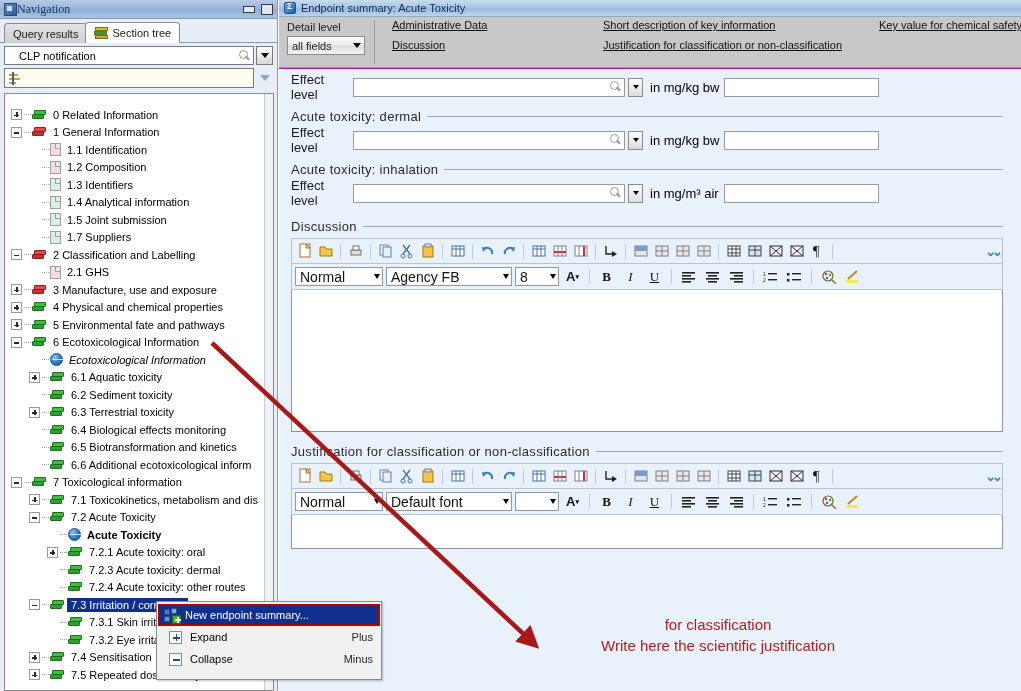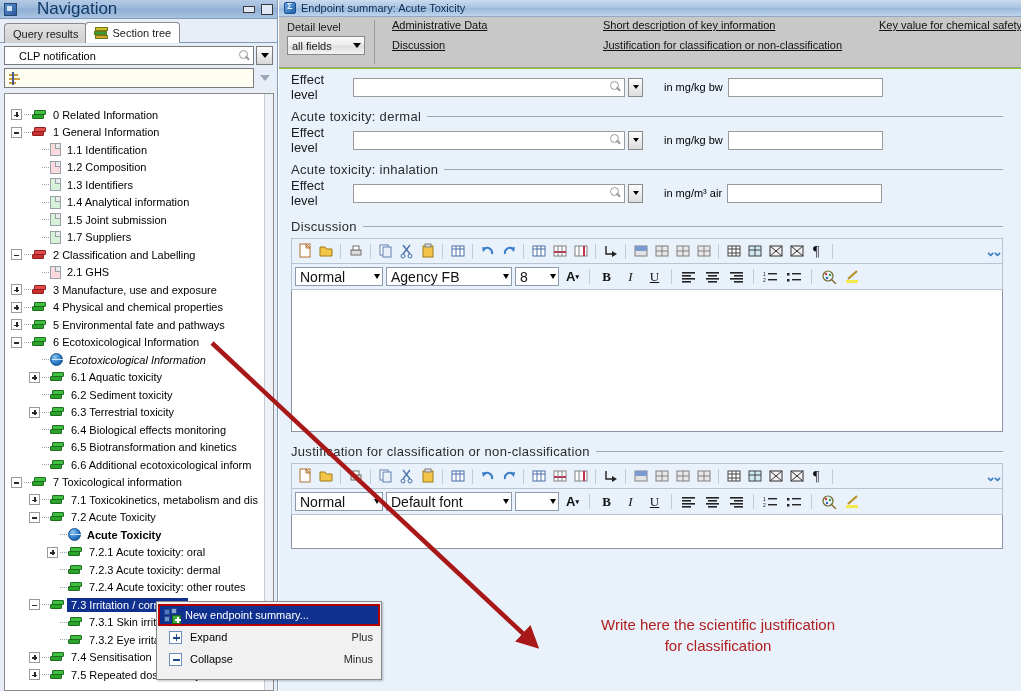--- a/index.html
+++ b/index.html
@@ -23,22 +23,23 @@
   }
   #nav-titlebar {
     position: relative;
     height: 19px;
     background: linear-gradient(to bottom, #b5cbe7 0%, #9cb8da 45%, #8fafd4 50%, #aac4e2 100%);
     border-bottom: 1px solid #7f9db9;
     display: flex; align-items: center;
     padding-left: 4px;
   }
   #nav-titlebar .nav-title {
-    font-size: 17px; color: #103a68; font-weight: normal;
-    margin-left: 20px;
+    font-size: 12px; color: #103a68; font-weight: normal;
+    margin-left: 0;
+    font-family: Liberation Serif, serif;
   }
   .titlebar-icon {
     width: 13px; height: 13px;
     background: linear-gradient(135deg,#5b8fd0,#2a5a9c);
     border: 1px solid #24496f;
     display: inline-block;
     position: relative;
   }
   .titlebar-icon::after {
     content: ""; position: absolute; left: 2px; top: 2px;
@@ -262,21 +263,21 @@
     position: relative; flex: 0 0 13px; margin-right: 8px; margin-left: 8px;
   }
   .cm-box::before{content:"";position:absolute;left:2.5px;top:5.5px;width:7px;height:1.6px;background:#1a4a8f;}
   .cm-box.plus::after{content:"";position:absolute;left:5.5px;top:2.5px;width:1.6px;height:7px;background:#1a4a8f;}
   .cm-accel { position: absolute; right: 8px; font-size: 11px; color: #2a2a2a; }
 
   
   #main-panel {
     position: absolute; left: 279px; top: 0;
     width: 742px; height: 691px;
-    background: #84cc16;
+    background: #a21caf;
   }
   #main-titlebar {
     height: 17px;
     background: linear-gradient(to bottom, #c9dbef 0%, #a9c4e2 48%, #9ab9dc 52%, #bdd4ec 100%);
     display: flex; align-items: center; padding-left: 5px;
     border-bottom: 1px solid #8fa9c6;
   }
   #main-titlebar .mt-icon {
     width: 12px; height: 12px; margin-right: 5px;
     background: linear-gradient(135deg,#6aa4e0,#1f5fa8);
@@ -337,21 +338,21 @@
     display: flex; align-items: center; padding: 0 2px 0 3px;
   }
   .input-with-mag .txt { flex: 1; }
   .small-drop {
     width: 15px; height: 19px; margin-left: 3px;
     border: 1px solid #8a8a8a;
     background: linear-gradient(to bottom,#fdfdfd,#dcdcdc);
     display: flex; align-items: center; justify-content: center;
   }
   .small-drop .caret-down { border-left-width: 3.5px; border-right-width: 3.5px; border-top-width: 4.5px;}
-  .unit-label { font-size: 11px; margin: 0 5px 0 21px; white-space: nowrap; }
+  .unit-label { font-size: 13px; margin: 0 5px 0 7px; white-space: nowrap; }
   .plain-input {
     width: 155px; height: 19px; background: #ffffff; border: 1px solid #9a9a9a;
   }
 
   .section-head {
     display: flex; align-items: center; gap: 6px;
     margin: 10px 0 4px 12px; padding-right: 18px;
   }
   .section-head .sh-text {
     font-size: 13px; color: #2b2b2b; letter-spacing: 0.3px; white-space: nowrap;
@@ -1364,17 +1365,17 @@
 
   <svg id="annotation-layer">
     <defs>
       <marker id="arrowhead" markerWidth="5" markerHeight="5" refX="2.5" refY="2.5" orient="auto">
         <polygon points="0,0 5,2.5 0,5" fill="#a81818"></polygon>
       </marker>
     </defs>
     <line x1="212" y1="343" x2="531" y2="641" stroke="#a81818" stroke-width="4.5" marker-end="url(#arrowhead)"></line>
   </svg>
   <div id="annot-text">
+    <div>for classification</div>
     <div>Write here the scientific justification</div>
-    <div>for classification</div>
   </div>
 
 </div>
 
 </body></html>

